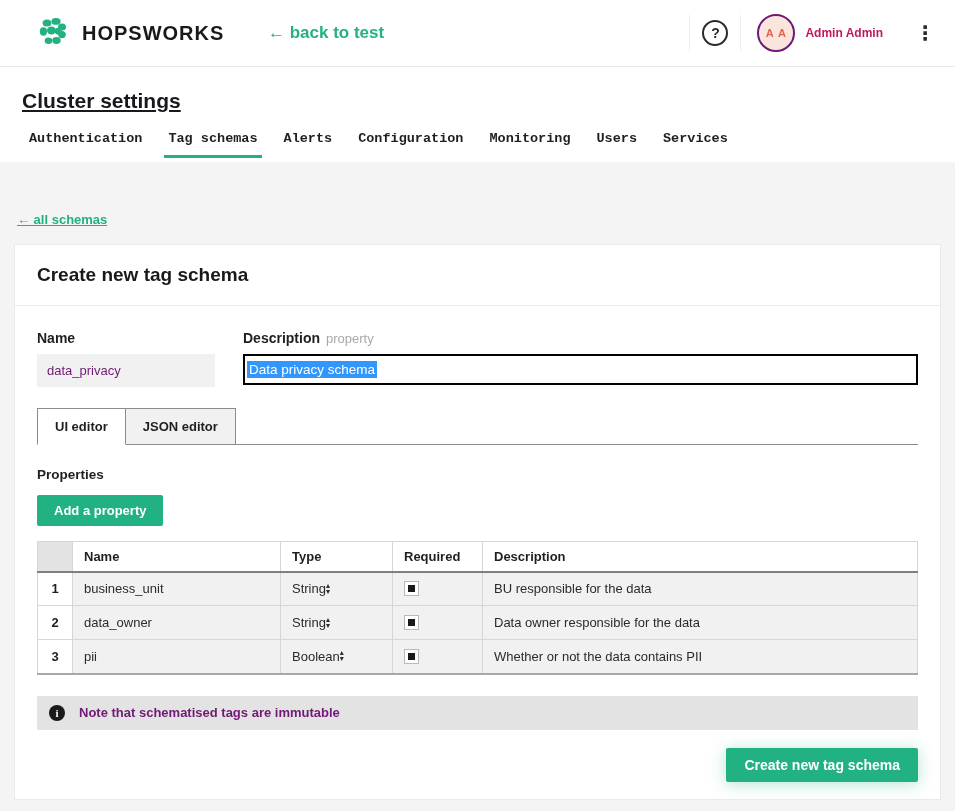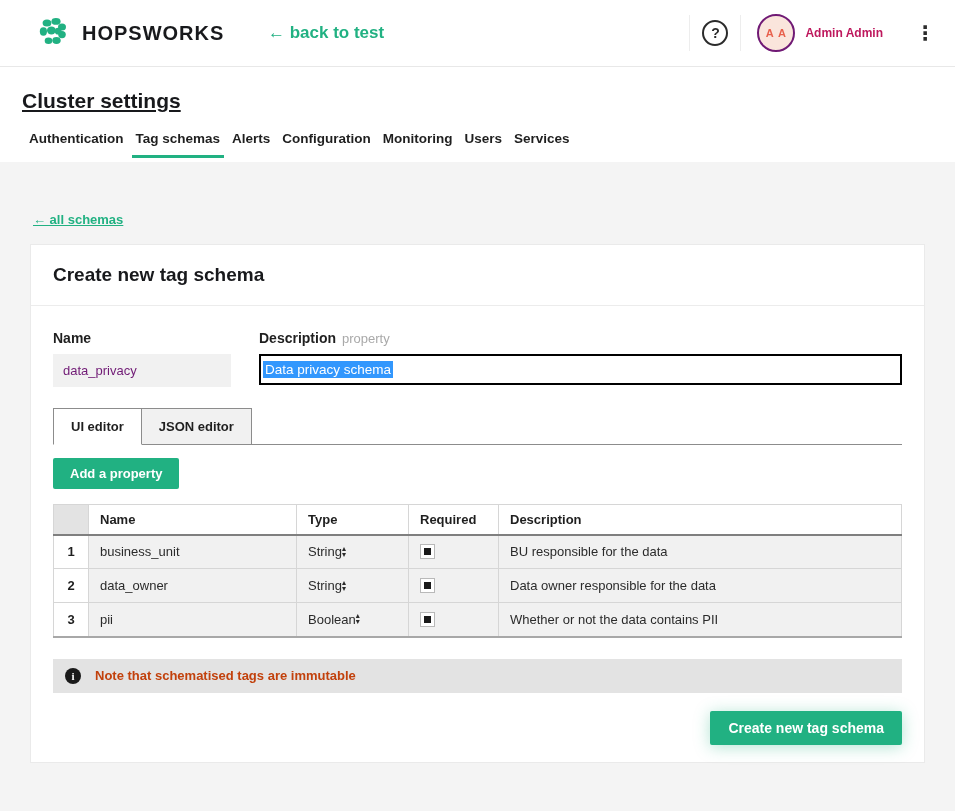--- a/index.html
+++ b/index.html
@@ -38,29 +38,29 @@
   }
   .user-name { font-size:12px; font-weight:bold; margin-left:10px; color:#be185d; }
   .kebab {
     margin-left:26px; font-size:20px; font-weight:bold; color:#2b2b2b;
     cursor:pointer; line-height:20px; padding:0 6px;
   }
 
   
   .page-head { background:#fff; padding:22px 0 0 0; height:95px; }
   .page-title { font-size:21px; font-weight:bold; color:#18191c; margin-left:22px;text-decoration:underline; }
-  .main-tabs { display:flex; gap:4px; margin:18px 0 0 25px; }
+  .main-tabs { display:flex; gap:18px; margin:18px 0 0 25px;font-family:Liberation Mono, monospace; }
   .main-tab {
     font-size:13.5px; font-weight:bold; color:#1f1f1f; cursor:pointer;
     padding:0 4px 9px 4px; border-bottom:3px solid transparent;
   }
   .main-tab.active { border-bottom-color:#21b182; }
 
   
-  .content { padding:0 30px; }
+  .content { padding:0 14px; }
   .all-schemas {
     display:inline-block; margin-top:50px; margin-left:3px;
     font-size:13px; font-weight:bold; color:#21b182;
     text-decoration:underline; cursor:pointer;
   }
   .card {
     margin-top:16px; background:#fff; border:1px solid #eaeaea;
   }
   .card-header {
     height:61px; border-bottom:1px solid #ececec;
@@ -133,21 +133,21 @@
   
   .note {
     margin-top:21px; background:#e3e3e3; height:34px;
     display:flex; align-items:center; padding-left:12px;
   }
   .info-dot {
     width:16px; height:16px; border-radius:50%; background:#1a1a1a; color:#fff;
     display:flex; align-items:center; justify-content:center;
     font-size:11px; font-weight:bold; font-family:"Liberation Serif",serif;
   }
-  .note-text { font-size:13px; font-weight:bold; margin-left:14px; color:#c2410c; }
+  .note-text { font-size:13px; font-weight:bold; margin-left:14px; color:#701a75; }
 
   .card-footer { display:flex; justify-content:flex-end; margin-top:18px; }
   .submit-btn {
     height:34px; padding:0 18px; font-size:14px; border-radius:2px;
     box-shadow:0 2px 16px rgba(33,177,130,0.35);
   }
 </style>
 </head>
 <body>
 
@@ -224,20 +224,21 @@
           </div>
         </div>
       </div>
 
       
       <div class="editor-tabs">
         <div class="editor-tab active">UI editor</div>
         <div class="editor-tab">JSON editor</div>
       </div>
 
+      <div class="props-label">Properties</div>
 
       <button class="btn-green add-prop">Add a property</button>
 
       
       <table class="props">
         <thead>
           <tr>
             <th class="numcol"></th>
             <th class="col-name">Name</th>
             <th class="col-type">Type</th>

